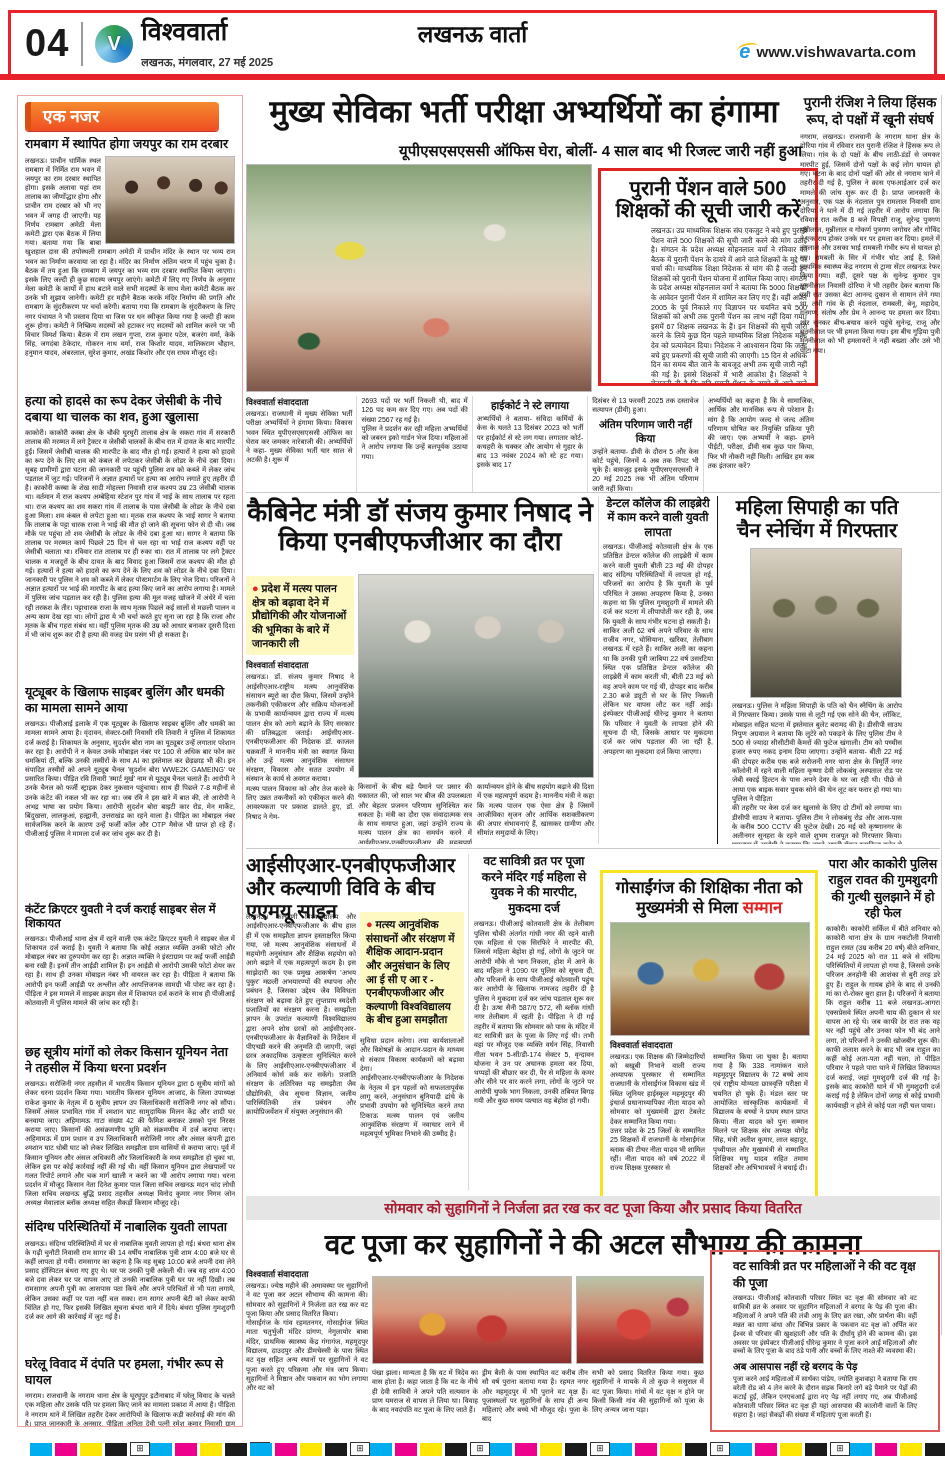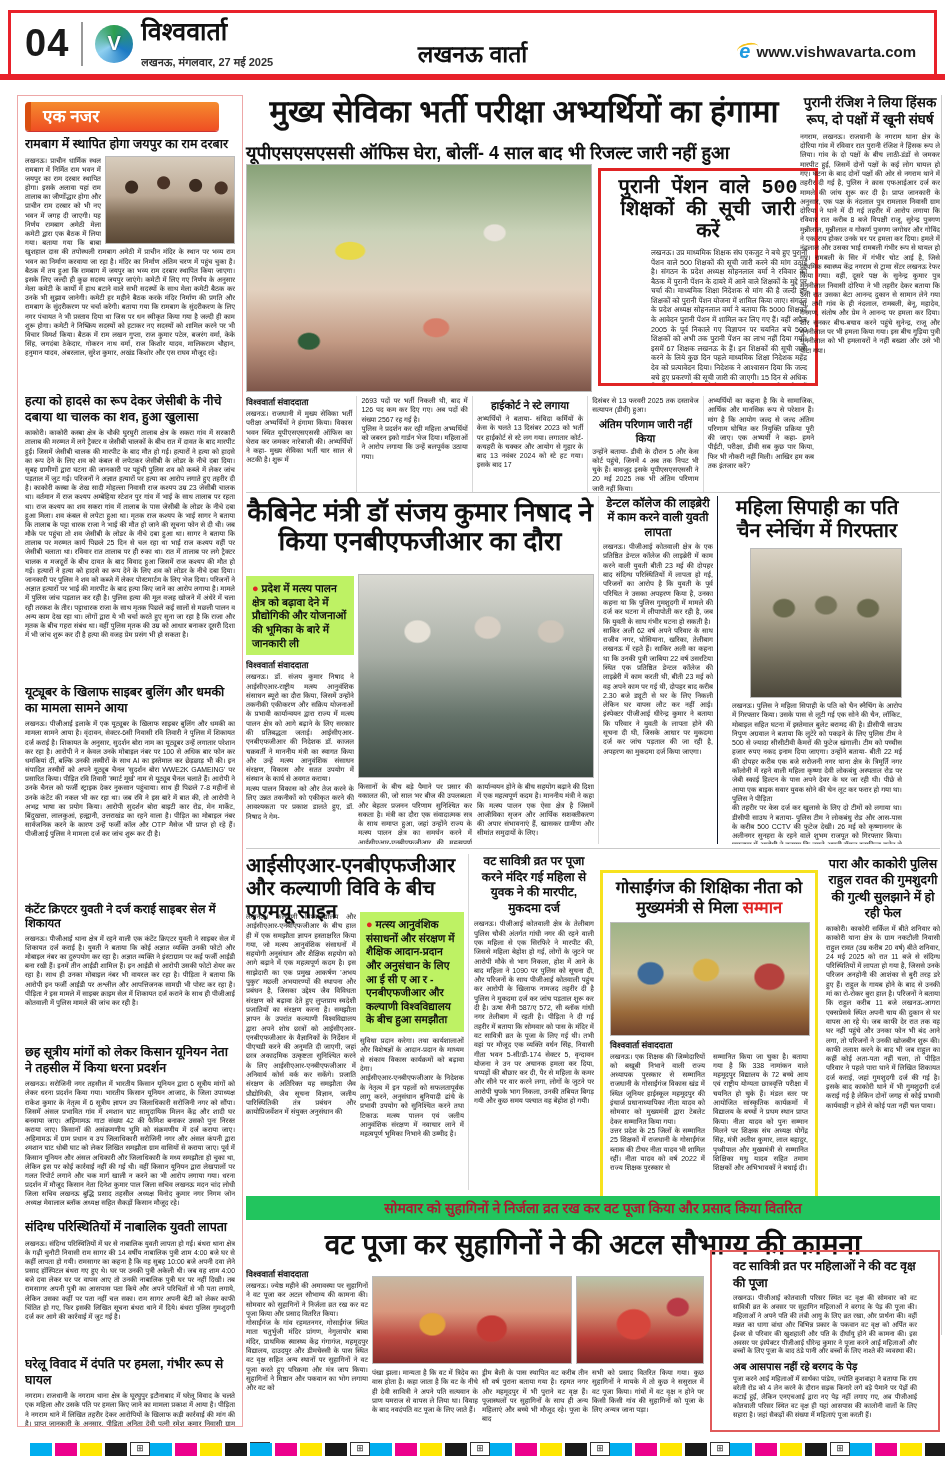--- a/index.html
+++ b/index.html
@@ -11,21 +11,21 @@
         display:flex;align-items:center;padding:0 14px;}
   .mast-rule{left:0;top:74px;width:945px;height:6px;background:#e8212a;}
   .pageno{font-size:38px;font-weight:bold;color:#1a1a1a;letter-spacing:1px;}
   .mast-div{width:2px;height:44px;background:#999;margin:0 12px;}
   .logo{width:38px;height:38px;border-radius:50%;margin-right:8px;
         background:conic-gradient(#2e9e4f,#1c7ac4,#8fd0f0,#2e9e4f);
         display:flex;align-items:center;justify-content:center;color:#fff;
         font-weight:bold;font-size:20px;text-shadow:0 0 2px #034;}
   .paper-name{font-size:25px;font-weight:bold;color:#111;line-height:1;}
   .dateline{font-size:11px;font-weight:bold;color:#333;margin-top:10px;}
-  .section-title{position:absolute;left:50%;transform:translateX(-50%);top:24px;
+  .section-title{position:absolute;left:50%;transform:translateX(-50%);top:4px;
                  font-size:23px;font-weight:bold;color:#111;}
   .site{position:absolute;right:18px;top:28px;font-size:15px;font-weight:bold;color:#222;
         display:flex;align-items:center;gap:6px;}
   .e-ico{font-size:20px;font-weight:bold;color:#1e9ae0;font-style:italic;position:relative;line-height:1;}
   .e-ico::after{content:"";position:absolute;left:-2px;top:2px;width:22px;height:10px;
         border-top:2px solid #f6c21a;border-radius:50%;transform:rotate(-12deg);}
   
   .b{font-size:7px;line-height:1.33;text-align:justify;margin:0;white-space:pre-line;color:#161616;}
   .byline{font-size:8.5px;font-weight:bold;margin:0 0 2px;}
   .kicker{font-weight:bold;text-align:center;margin:2px 0;}
@@ -70,35 +70,35 @@
            padding:6px 7px;overflow:hidden;}
   .ek-head{width:78%;background:linear-gradient(180deg,#f58b2e,#ef4e23);border-left:6px solid #d94f10;
            border-radius:4px;color:#fff;font-size:17px;font-weight:bold;padding:2px 12px 4px;
            margin-bottom:6px;box-shadow:0 1px 0 #c33;}
   .lart{overflow:hidden;margin-bottom:5px;}
   .lart h3{font-size:12.5px;line-height:1.25;margin:0 0 3px;}
   .lart .b{font-size:6.9px;}
   .lart .ph-meeting{float:right;width:128px;height:86px;margin:0 0 3px 4px;}
   
   .lead-h{left:246px;top:96px;width:556px;text-align:center;font-size:31px;font-weight:bold;line-height:1.05;}
-  .lead-sub{left:246px;top:140px;width:556px;text-align:left;font-size:18px;font-weight:bold;}
+  .lead-sub{left:246px;top:140px;width:556px;text-align:right;font-size:15px;font-weight:bold;}
   .ph-protest-main{left:246px;top:164px;width:346px;height:228px;}
   .pension{left:598px;top:168px;width:220px;height:218px;border:3px solid #e02424;padding:6px 8px;overflow:hidden;}
-  .pension h2{font-size:20px;text-align:center;line-height:1.1;margin:0 0 5px;font-family:Liberation Mono, monospace;}
+  .pension h2{font-size:20px;text-align:center;line-height:1.1;margin:0 0 5px;}
   .pension .b{font-size:7.2px;margin-left:42px;}
   .leadcols{left:246px;top:396px;width:572px;height:96px;display:flex;overflow:hidden;}
   .leadcols .col{flex:1;padding:0 4px;border-left:1px solid #d8d8d8;overflow:hidden;}
   .leadcols .col:first-child{border-left:none;padding-left:0;}
   .colhead{font-size:10.5px;}
   .ranjish{left:800px;top:95px;width:140px;height:395px;overflow:hidden;}
   .ranjish h2{font-size:13.5px;text-align:center;line-height:1.25;margin:0 0 3px;}
   .hsep1{left:246px;top:492px;width:694px;height:1px;background:#c9c9c9;}
   
   .nbfgr-h{left:246px;top:498px;width:348px;text-align:center;font-size:26px;font-weight:bold;line-height:1.12;}
-  .hibox{background:#bef264;padding:5px 6px;font-size:10.5px;font-weight:bold;line-height:1.3;margin-bottom:4px;}
+  .hibox{background:#fef9c3;padding:5px 6px;font-size:10.5px;font-weight:bold;line-height:1.3;margin-bottom:4px;}
   .dot{color:#e02424;font-size:11px;}
   .nbfgr-left{left:246px;top:576px;width:108px;height:268px;overflow:hidden;}
   .ph-nbfgr-main{left:358px;top:574px;width:236px;height:204px;}
   .nbfgr-c2{left:358px;top:782px;width:114px;height:62px;overflow:hidden;}
   .nbfgr-c3{left:477px;top:782px;width:117px;height:62px;overflow:hidden;}
   .dental{left:598px;top:496px;width:115px;height:348px;border-left:1px solid #d8d8d8;padding-left:4px;overflow:hidden;}
   .dental h2{font-size:11.5px;text-align:center;line-height:1.25;margin:0 0 3px;}
   .sipahi{left:717px;top:496px;width:185px;height:348px;border-left:1px solid #0f172a;padding-left:14px;overflow:hidden;}
   .sipahi h2{font-size:20px;text-align:center;line-height:1.15;margin:0 0 4px;}
   .sipahi .ph-police{float:right;width:150px;height:148px;margin:2px 0 3px 4px;}
@@ -110,21 +110,21 @@
   .vatm{left:468px;top:854px;width:126px;height:336px;border-left:1px solid #d8d8d8;padding-left:5px;overflow:hidden;}
   .vatm h2{font-size:12px;text-align:center;line-height:1.3;margin:0 0 3px;}
   .neeta{left:600px;top:856px;width:218px;height:334px;border:3px solid #f7e21e;padding:5px 7px;overflow:hidden;margin-top:14px;}
   .neeta h2{font-size:16.5px;text-align:center;line-height:1.2;margin:0 0 4px;}
   .neeta .accent{color:#e02424;}
   .neeta .ph-award{width:100%;height:112px;margin-bottom:3px;}
   .neeta-cols{column-count:2;column-gap:8px;}
   .para{left:826px;top:856px;width:114px;height:334px;overflow:hidden;}
   .para h2{font-size:12.5px;text-align:center;line-height:1.3;margin:0 0 3px;}
   
-  .strip{left:246px;top:1196px;width:694px;height:24px;background:#22c55e;color:#a81c30;
+  .strip{left:246px;top:1196px;width:694px;height:24px;background:#e5e5e5;color:#a81c30;
          font-size:14px;font-weight:bold;text-align:center;line-height:24px;}
   .vat-h{left:246px;top:1224px;width:694px;text-align:center;font-size:28px;font-weight:bold;}
   .vat-left{left:246px;top:1268px;width:122px;height:164px;overflow:hidden;}
   .ph-w1{left:372px;top:1276px;width:200px;height:88px;}
   .ph-w2{left:576px;top:1276px;width:128px;height:88px;}
   .vat-c2{left:372px;top:1368px;width:106px;height:64px;overflow:hidden;}
   .vat-c3{left:482px;top:1368px;width:106px;height:64px;overflow:hidden;}
   .vat-c4{left:592px;top:1368px;width:112px;height:64px;overflow:hidden;}
   .vatbox{left:710px;top:1250px;width:230px;height:182px;border:2px solid #e05a5a;padding:5px 21px;overflow:hidden;}
   .vatbox h2{font-size:12px;margin:0 0 3px;}

